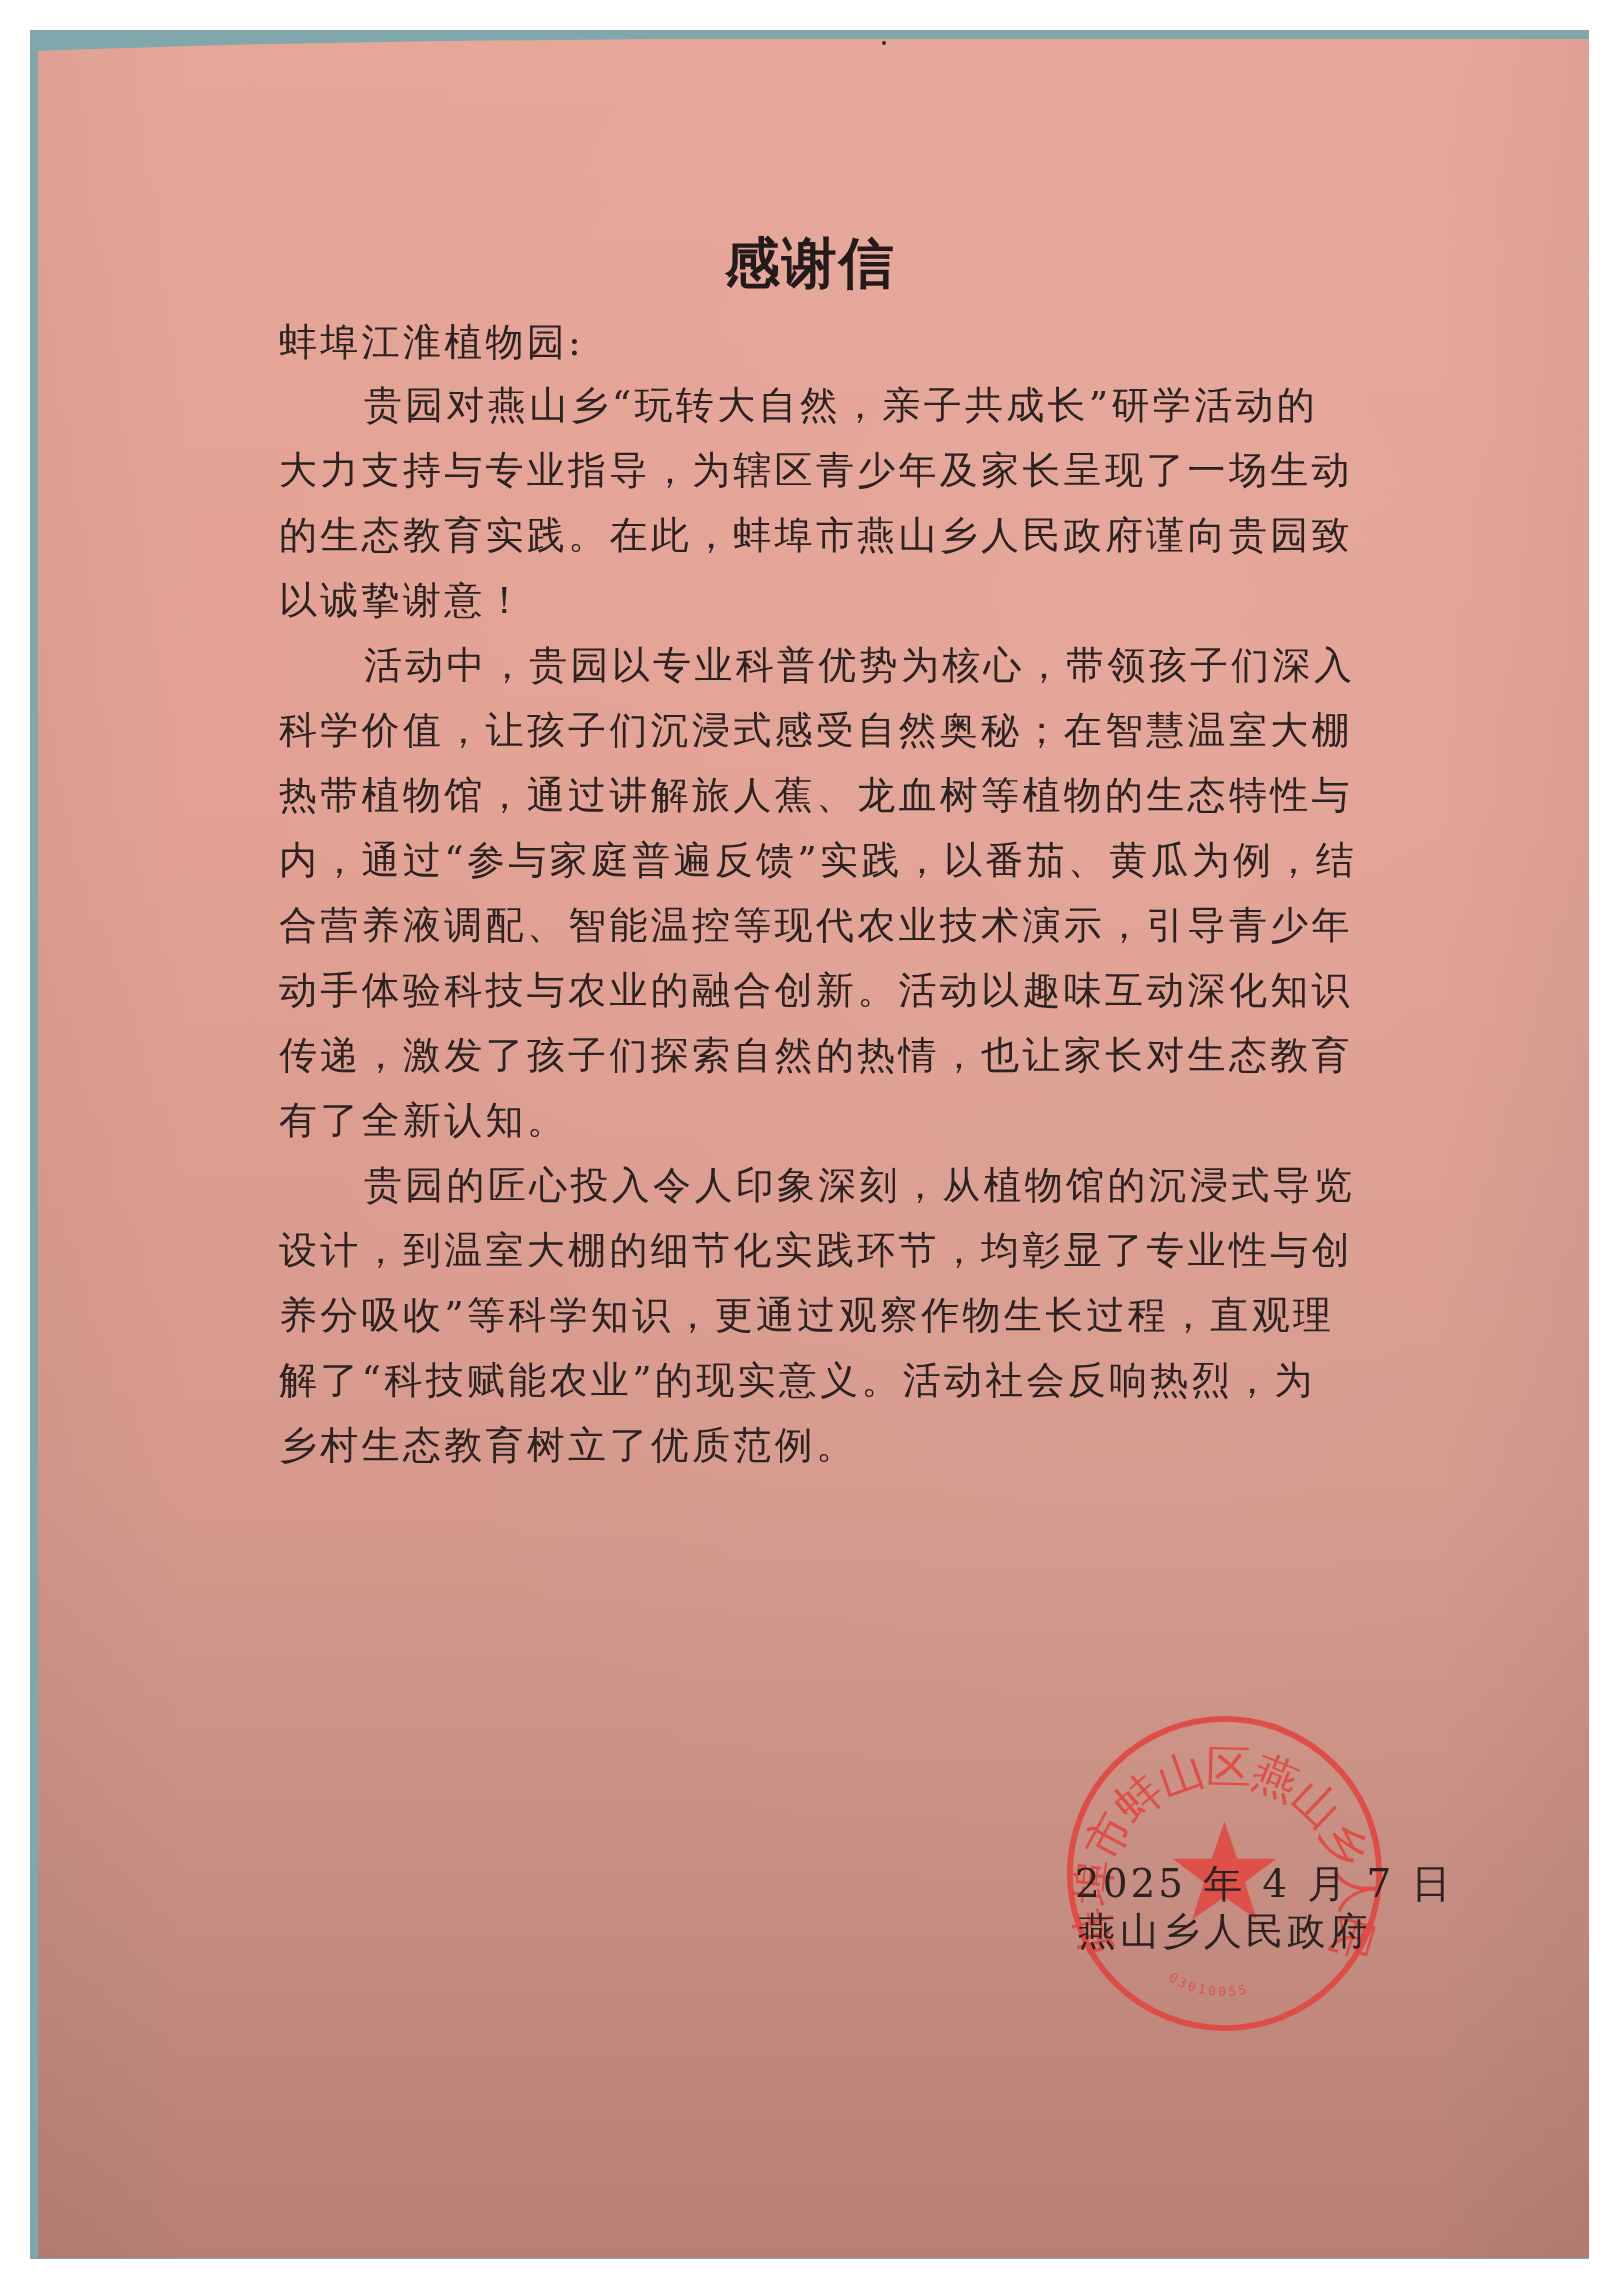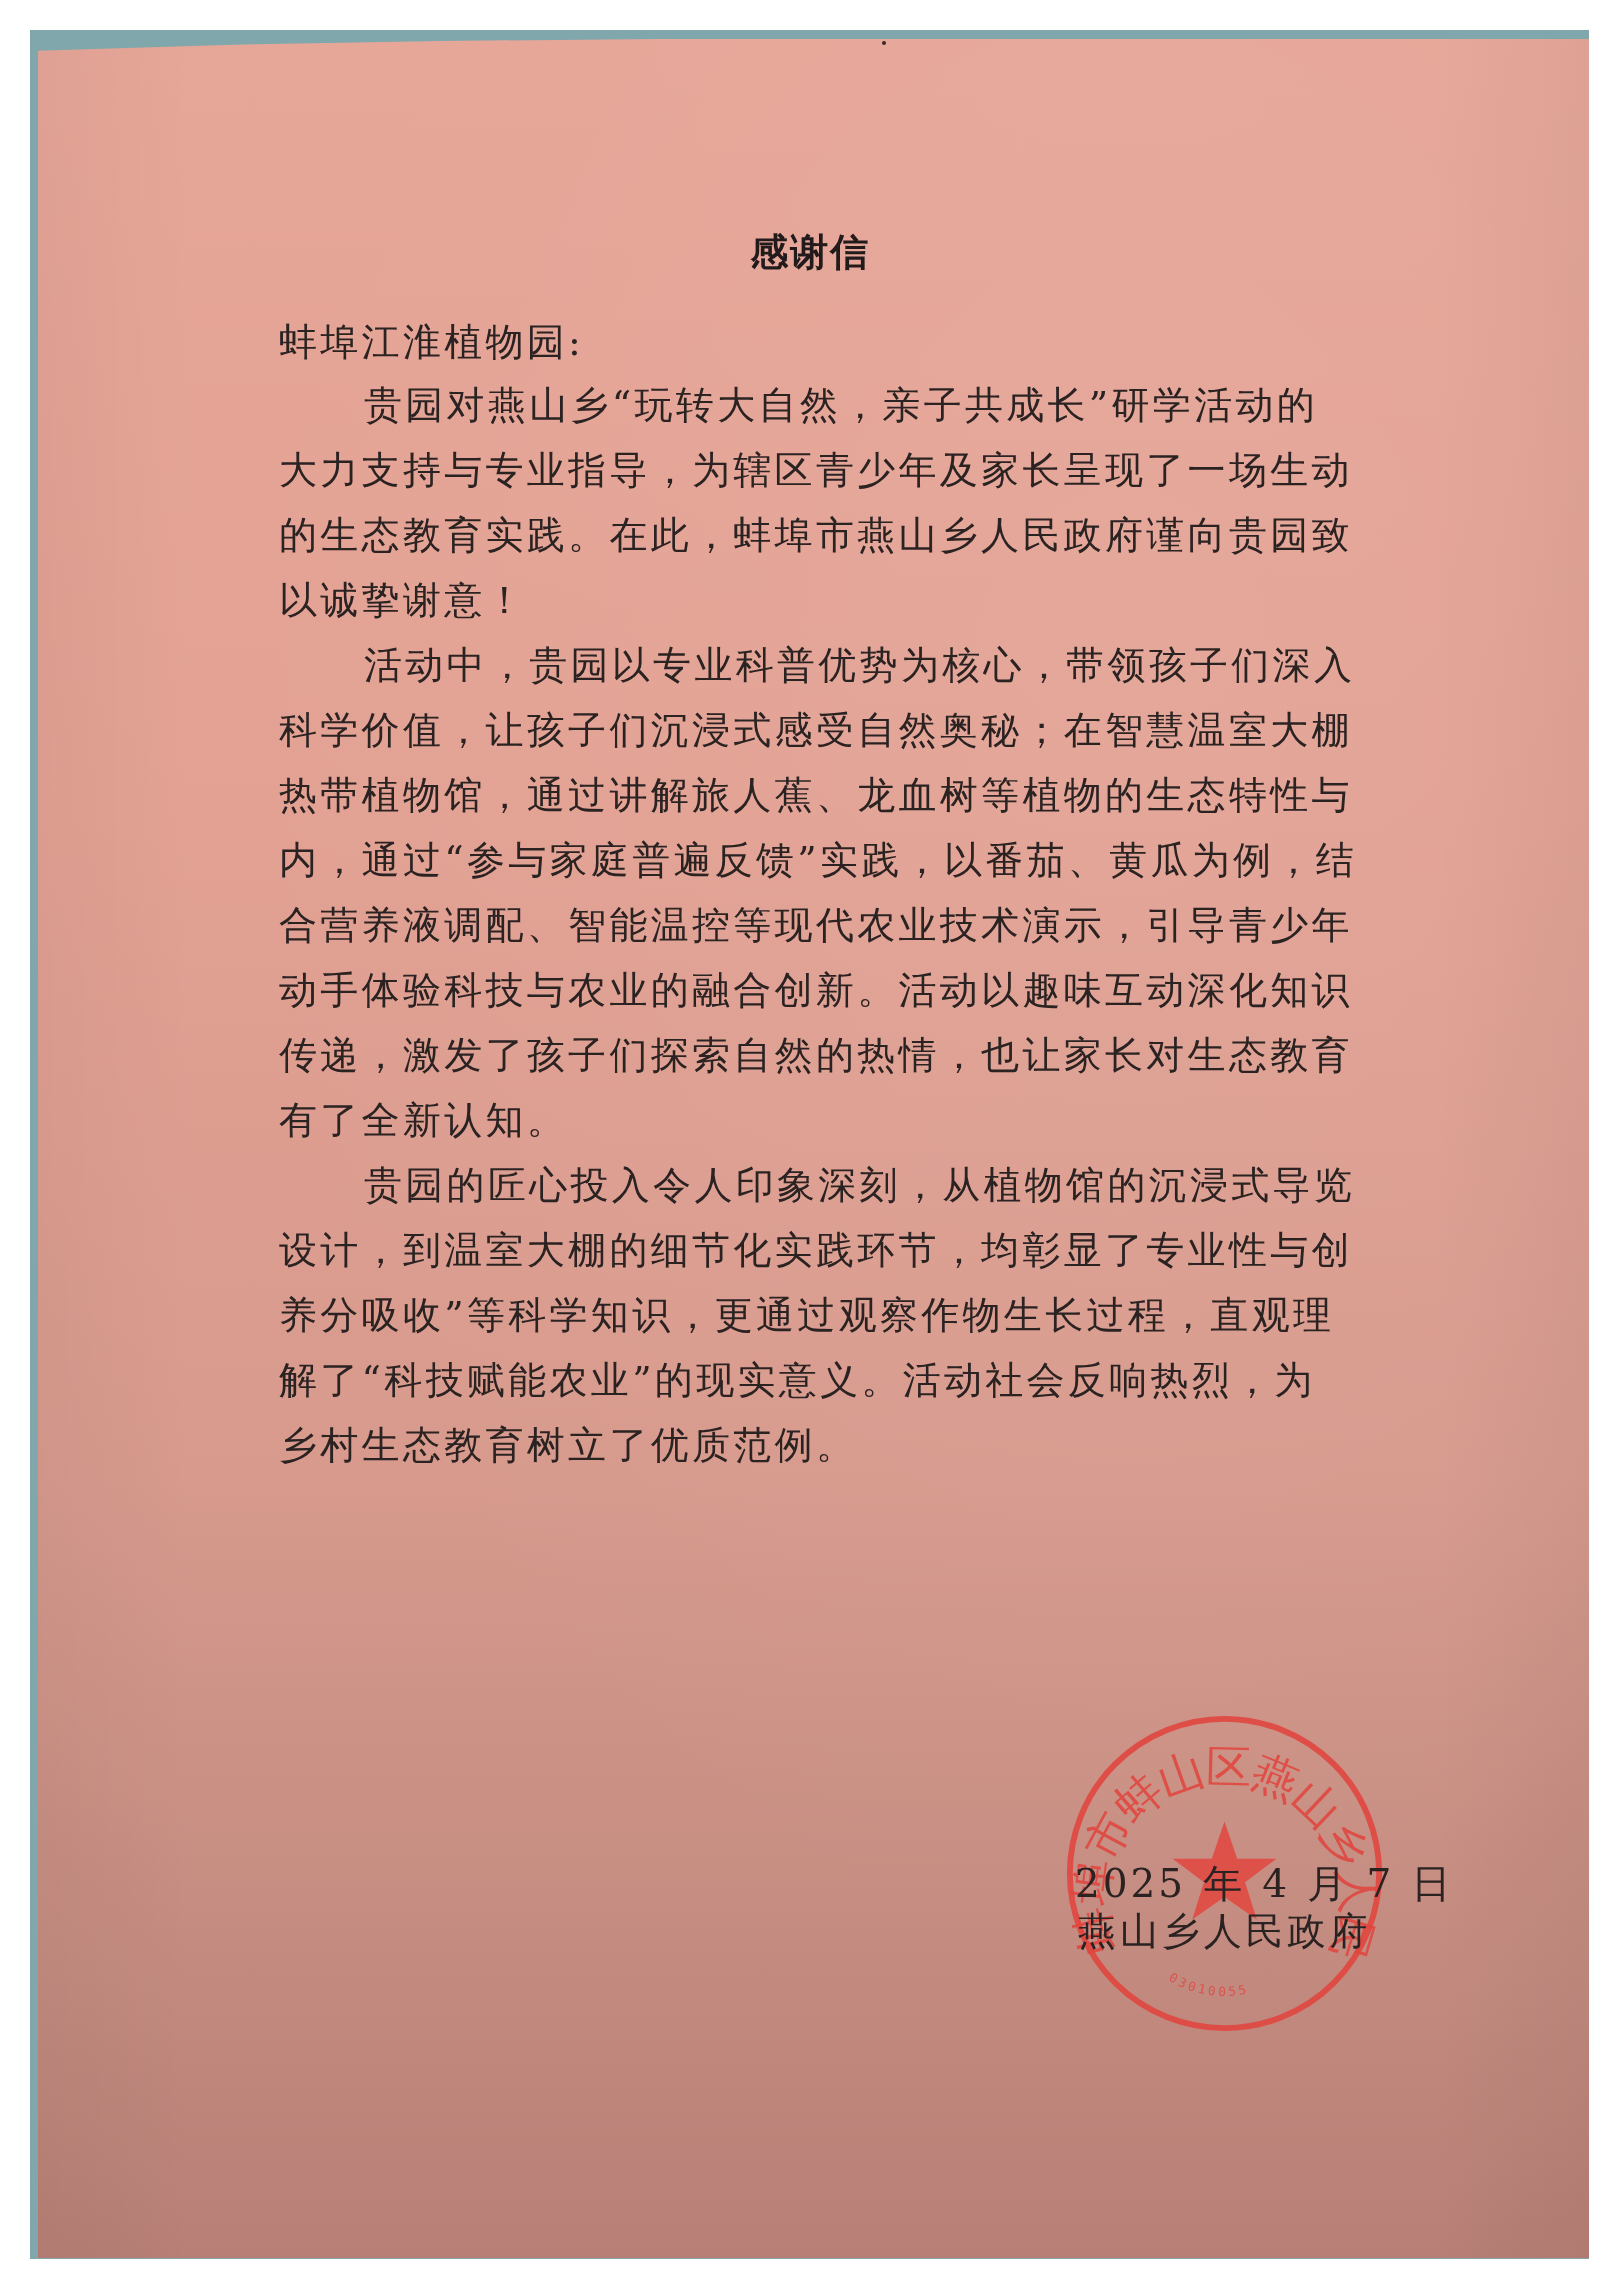--- a/index.html
+++ b/index.html
@@ -18,21 +18,21 @@
     clip-path: polygon(0 11.8px, 12% 5.9px, 26% 2px, 40% 0, 100% 0, 100% 100%, 0 100%);
   }
   .paper::after {
     content: ""; position: absolute; inset: 0;
     background: radial-gradient(ellipse at 70% 30%, rgba(255,255,255,0.06), rgba(0,0,0,0) 60%),
                 linear-gradient(90deg, rgba(0,0,0,0.03), rgba(0,0,0,0) 10%, rgba(0,0,0,0) 90%, rgba(0,0,0,0.04));
   }
   .title {
     position: absolute; left: 0; width: 1601px; top: 227px;
     text-align: center; font-family: "DejaVu Sans", "Liberation Sans", sans-serif;
-    font-weight: bold; font-size: 38px; letter-spacing: 2px; color: #231b1b;
+    font-weight: bold; font-size: 55px; letter-spacing: 2px; color: #231b1b;
     padding-left: 19.6px; box-sizing: border-box;
   }
   .body-text {
     position: absolute; left: 279px; width: 1098px;
     color: #2b2222; font-size: 38px; letter-spacing: 3.3px;
     line-height: 65px;
   }
   .salutation { top: 310px; }
   .para-block { top: 373px; }
   .line { display: block; white-space: nowrap; height: 65px; }

